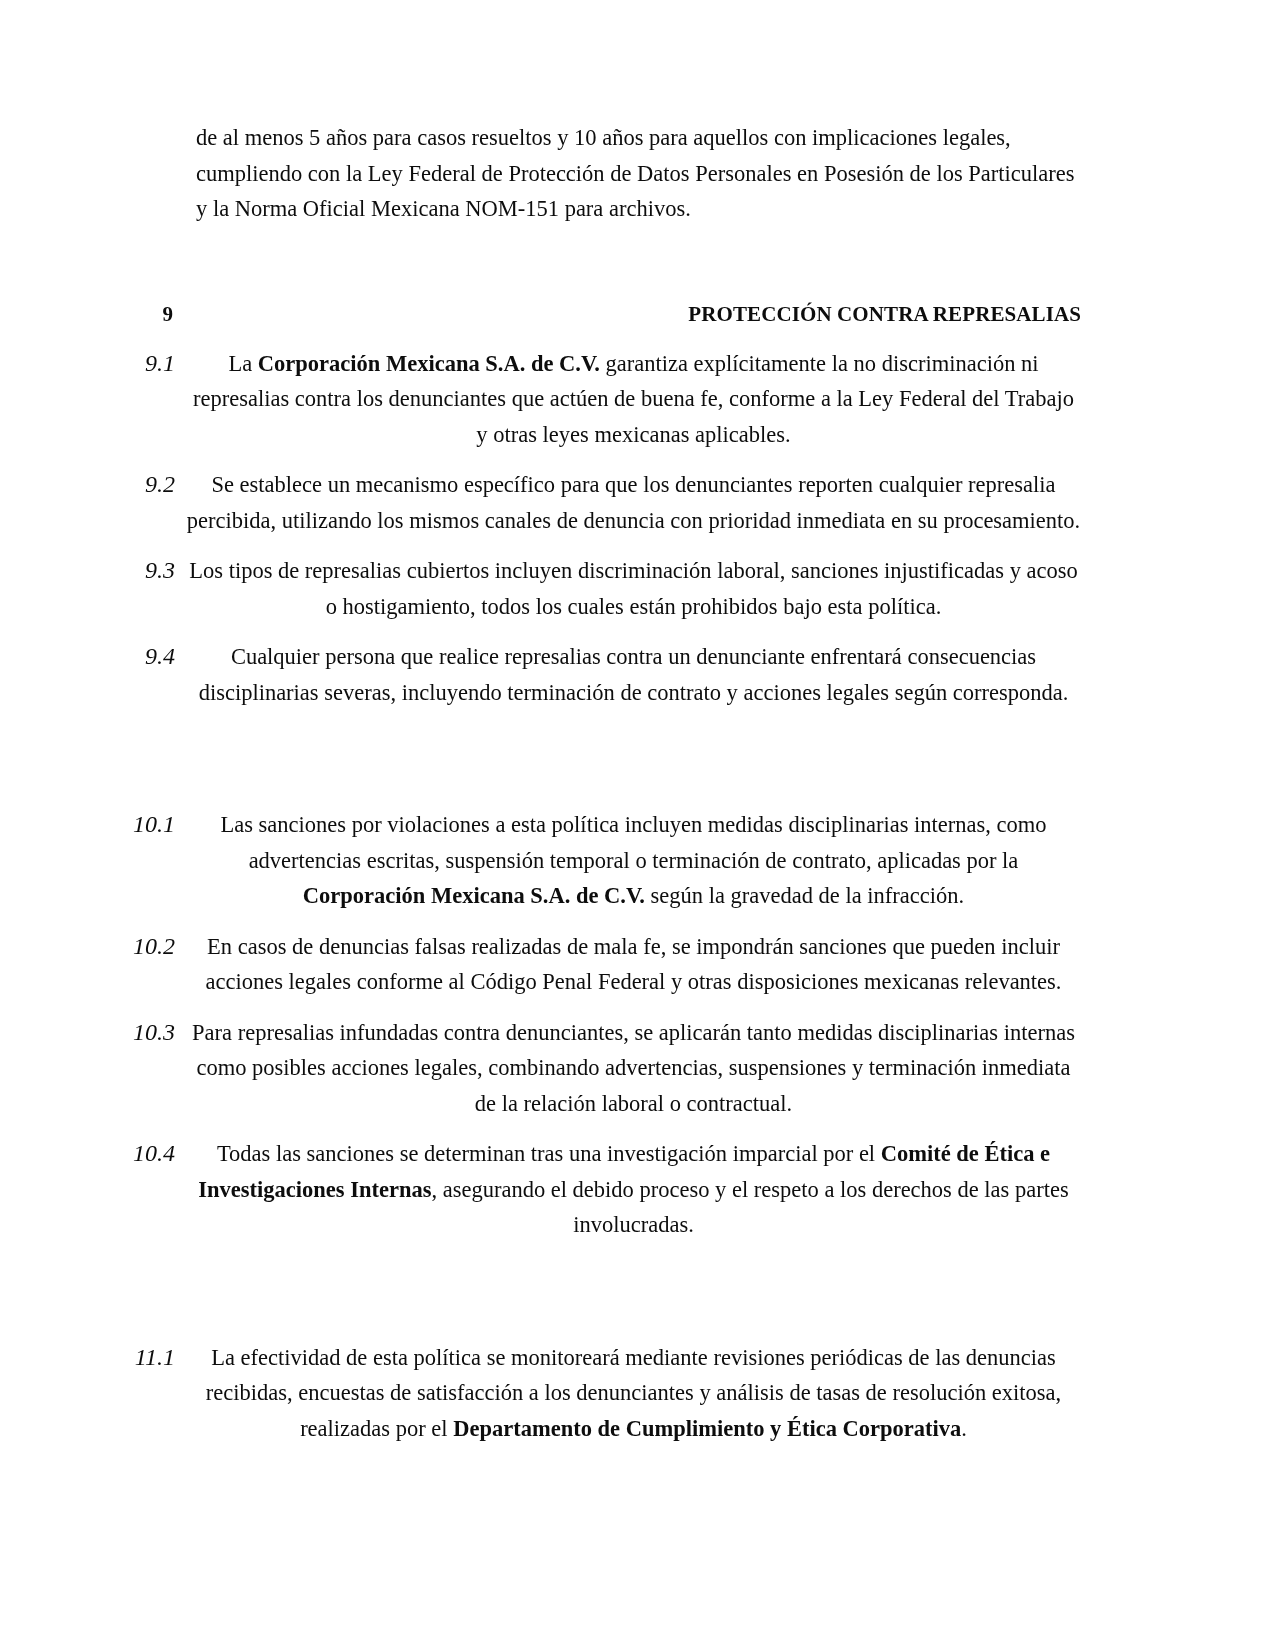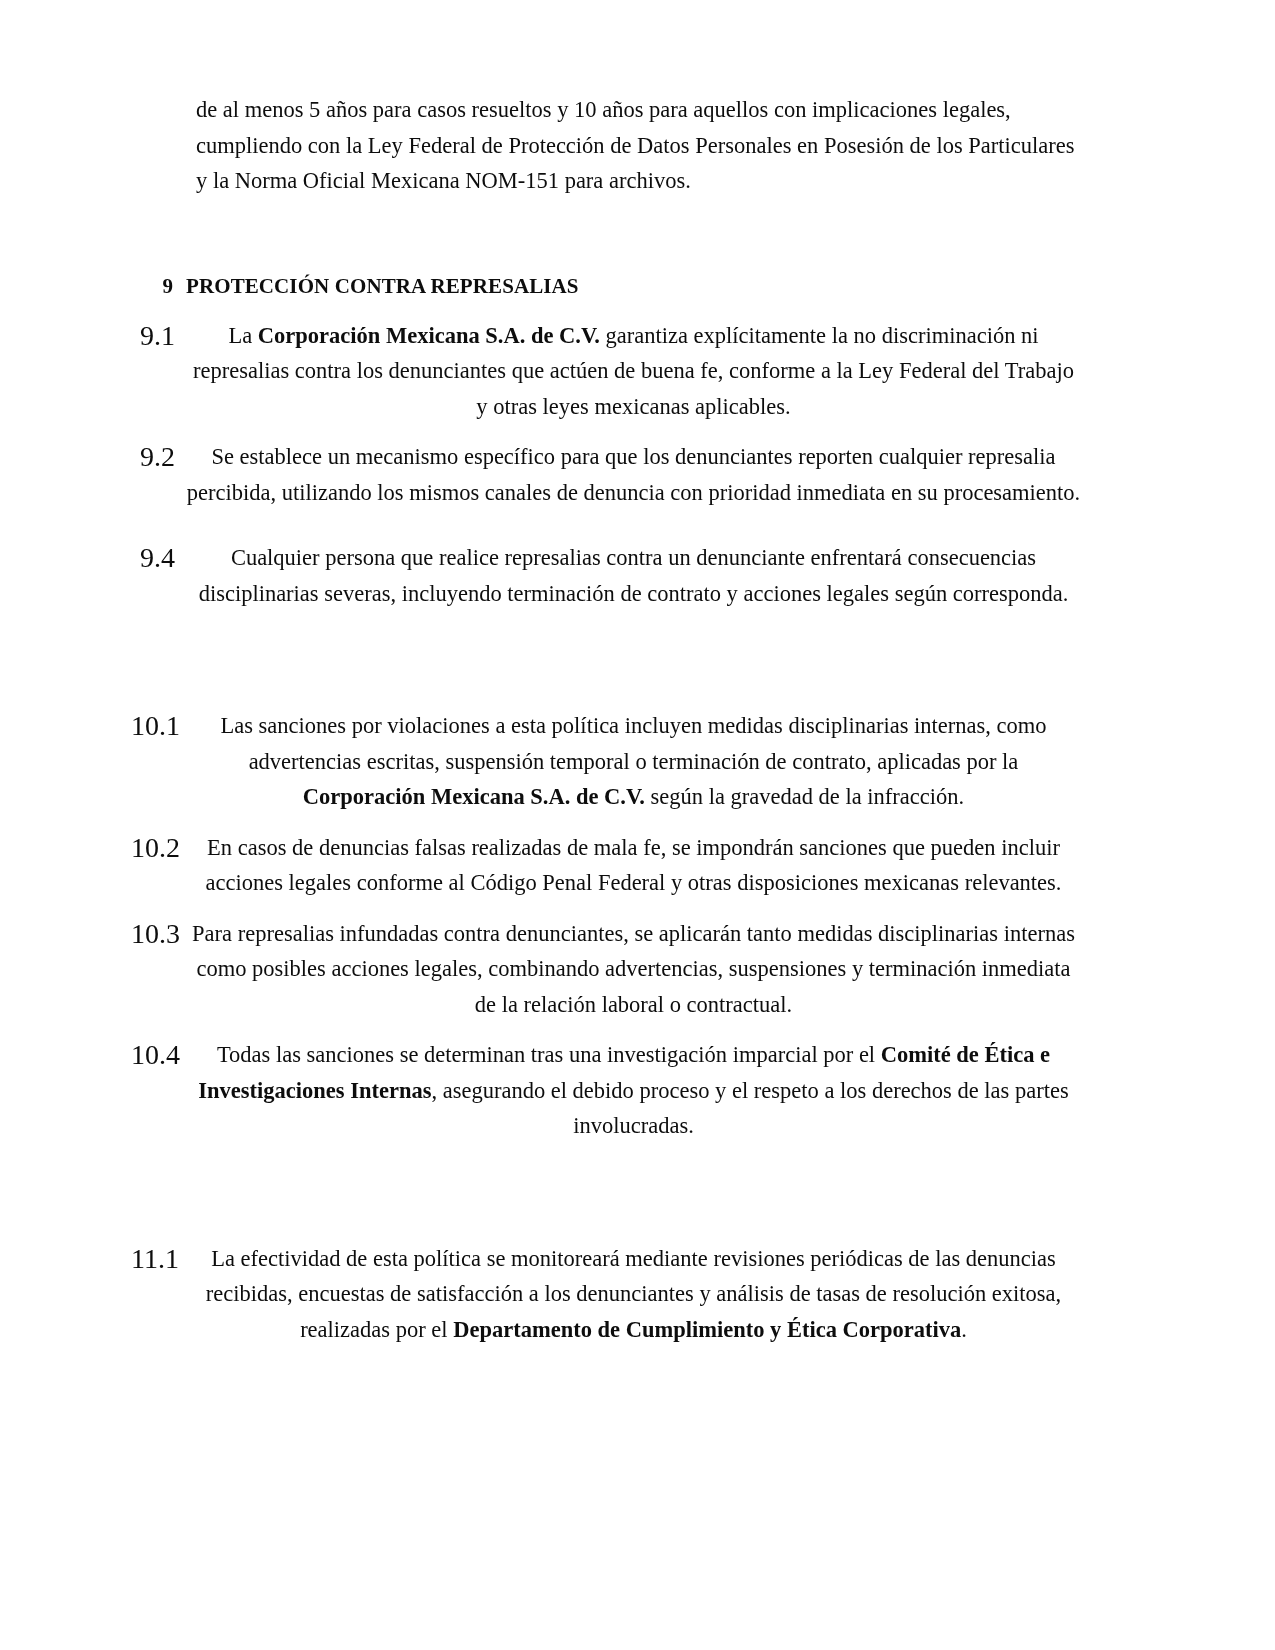--- a/index.html
+++ b/index.html
@@ -13,21 +13,21 @@
     height: 1650px;
     background: #ffffff;
     box-sizing: border-box;
     font-family: "Liberation Serif", "DejaVu Serif", serif;
     color: #0d0d0d;
     overflow: hidden;
   }
   .content {
     position: absolute;
     left: 131px;
-    top: 92px;
+    top: 120px;
     width: 950px;
   }
 
   
   .row {
     display: flex;
     align-items: flex-start;
   }
   .num {
     flex: 0 0 auto;
@@ -54,29 +54,31 @@
     font-weight: bold;
     line-height: 30px;
   }
   .heading .num {
     font-weight: bold;
     width: 55px;
     padding-right: 13px;
   }
   .heading .body-col {
     letter-spacing: 0.1px;
+    text-align: right;
   }
 
   
   .clause {
     font-size: 22.5px;
     line-height: 35.5px;
   }
   .clause .num {
-    font-size: 28px;
+    font-size: 24px;
+    font-style: italic;
   }
   .clause .body-col {
     text-align: center;
   }
   b, strong { font-weight: bold; }
 
   
   .sp-after-lead { height: 72px; }
   .sp-heading-to-first { height: 17px; }
   .sp-clause { height: 15px; }
@@ -101,20 +103,24 @@
         <div class="row clause">
           <div class="num">9.1</div>
           <div class="body-col"><span>La </span><b>Corporación Mexicana S.A. de C.V.</b><span> garantiza explícitamente la no discriminación ni represalias contra los denunciantes que actúen de buena fe, conforme a la Ley Federal del Trabajo y otras leyes mexicanas aplicables.</span></div>
         </div>
         <div class="sp-clause"></div>
         <div class="row clause">
           <div class="num">9.2</div>
           <div class="body-col"><span>Se establece un mecanismo específico para que los denunciantes reporten cualquier represalia percibida, utilizando los mismos canales de denuncia con prioridad inmediata en su procesamiento.</span></div>
         </div>
         <div class="sp-clause"></div>
+        <div class="row clause">
+          <div class="num">9.3</div>
+          <div class="body-col"><span>Los tipos de represalias cubiertos incluyen discriminación laboral, sanciones injustificadas y acoso o hostigamiento, todos los cuales están prohibidos bajo esta política.</span></div>
+        </div>
         <div class="sp-clause"></div>
         <div class="row clause">
           <div class="num">9.4</div>
           <div class="body-col"><span>Cualquier persona que realice represalias contra un denunciante enfrentará consecuencias disciplinarias severas, incluyendo terminación de contrato y acciones legales según corresponda.</span></div>
         </div>
         <div class="sp-section"></div>
         <div class="sp-heading-to-first"></div>
         <div class="row clause">
           <div class="num">10.1</div>
           <div class="body-col"><span>Las sanciones por violaciones a esta política incluyen medidas disciplinarias internas, como advertencias escritas, suspensión temporal o terminación de contrato, aplicadas por la </span><b>Corporación Mexicana S.A. de C.V.</b><span> según la gravedad de la infracción.</span></div>

